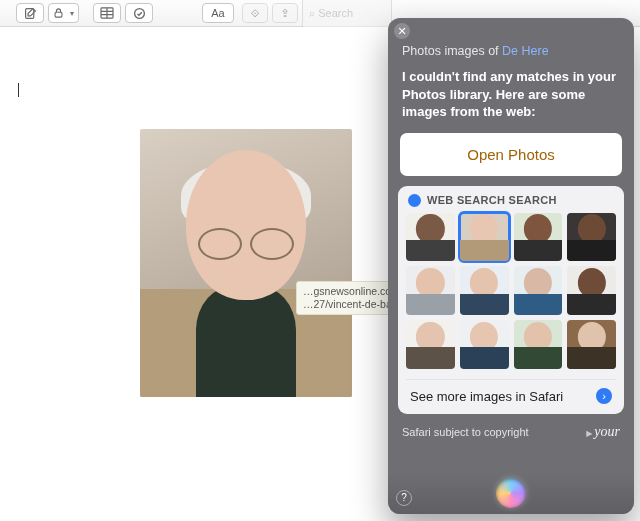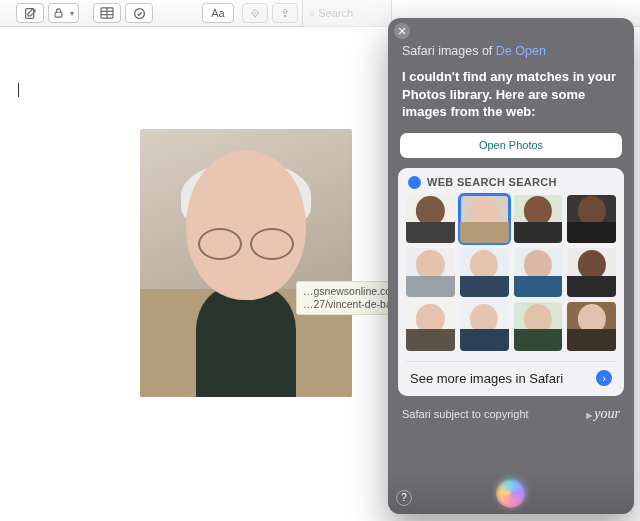--- a/index.html
+++ b/index.html
@@ -29,21 +29,21 @@
 
   .tooltip { position: absolute; left: 296px; top: 254px; font-size: 10.5px; line-height: 1.25; color: #555; background: #f6f6ec; border: 1px solid #dedecb; padding: 3px 6px; border-radius: 3px; white-space: pre; }
 
   
   .panel-shadow { position:absolute; right: 6px; top:18px; width:246px; height:496px; border-radius:12px; box-shadow: 0 18px 36px rgba(0,0,0,.35); }
   .panel { position: absolute; right: 6px; top: 18px; width: 246px; height: 496px; background: #6e6e73; border-radius: 12px; color: #fff; overflow: hidden; display:flex; flex-direction:column; }
   .panel-close { position:absolute; left:6px; top:5px; width:16px; height:16px; border-radius:50%; background:rgba(255,255,255,.22); color:#fff; font-size:11px; line-height:16px; text-align:center; }
   .panel-search { margin: 26px 14px 0; font-size: 12.5px; color:#e6e6e9; }
   .panel-search .link { color:#8cb6ff; }
   .panel-msg { margin: 10px 14px 0; font-size: 13px; font-weight: 600; line-height: 1.35; color:#fff; }
-  .open-photos { margin: 12px 12px 0; height: 25px; background: #fff; color:#0f766e; border-radius: 7px; display:flex; align-items:center; justify-content:center; font-size: 11px; font-weight:500; }
+  .open-photos { margin: 12px 12px 0; height: 43px; background: #fff; color:#a16207; border-radius: 7px; display:flex; align-items:center; justify-content:center; font-size: 15px; font-weight:500; }
 
   .card { margin: 10px 10px 0; background: #f2f2f4; border-radius: 9px; color:#333; padding: 8px 8px 10px; }
   .card-head { display:flex; align-items:center; gap:6px; font-size:11px; font-weight:700; color:#555; letter-spacing:.3px; padding: 0 2px 6px; }
   .card-head .globe { width:13px;height:13px;border-radius:50%;background:#2f7af5;position:relative;}
   .grid { display:grid; grid-template-columns: repeat(4, 1fr); gap:5px; }
   .thumb { aspect-ratio: 1/1; border-radius:4px; background:#cfcfd4; position:relative; overflow:hidden; }
   .thumb.sel { outline: 3px solid #2f7af5; outline-offset: -1px; }
   .th-head{position:absolute;left:50%;top:34%;transform:translate(-50%,-50%);width:58%;height:62%;border-radius:50%;}
   .th-body{position:absolute;left:0;right:0;bottom:0;height:44%;}
   .card-more { margin-top:10px; padding: 8px 4px 0; border-top:1px solid #e2e2e6; display:flex; align-items:flex-end; justify-content:space-between; font-size:13px; color:#222;}
@@ -106,21 +106,21 @@
       <div class="glasses"></div>
   </div>
   <div class="tooltip">…gsnewsonline.com/news/new/
 …27/vincent-de-baun-91/</div>
 </div>
 
 <div class="panel-shadow"></div>
 <div class="panel">
   <div class="panel-close">✕</div>
   <div class="panel-search">
-    <span>Safari images of </span><span class="link">De Open</span>
+    <span>Photos images of </span><span class="link">De Here</span>
   </div>
   <div class="panel-msg">I couldn't find any matches in your Photos library. Here are some images from the web:</div>
   <div class="open-photos">Open Photos</div>
 
   <div class="card">
     <div class="card-head">
       <span class="globe"></span>
       <span>WEB SEARCH SEARCH</span>
     </div>
     <div class="grid">

